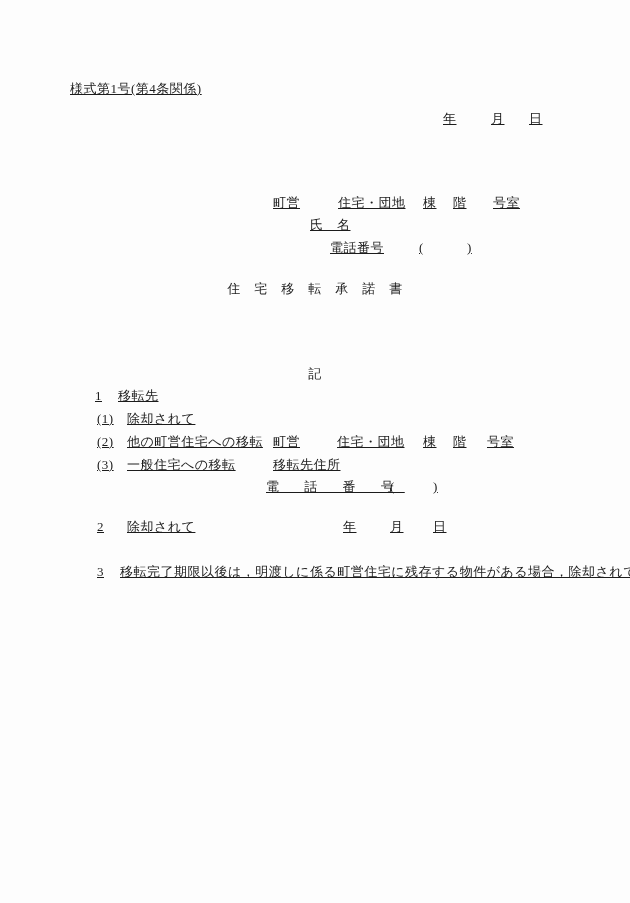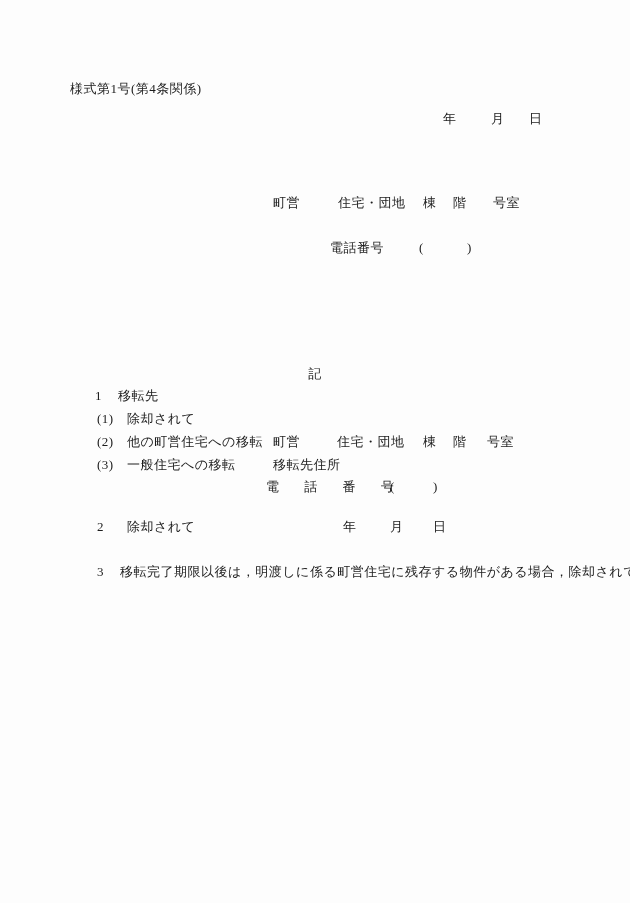--- a/index.html
+++ b/index.html
@@ -21,20 +21,21 @@
   .line {
     position: absolute;
     left: 0;
     width: 100%;
     height: 16px;
   }
   .seg {
     position: absolute;
     white-space: pre;
     letter-spacing: 0.5px;
+    text-decoration: underline;
   }
   .center {
     text-align: center;
   }
   .center .seg-c {
     position: static;
     white-space: pre;
     letter-spacing: 0.5px;
   }
 </style>
@@ -55,27 +56,33 @@
 
 
   <div class="line" style="top:196px">
     <span class="seg" style="left:273px">町営</span>
     <span class="seg" style="left:338px">住宅・団地</span>
     <span class="seg" style="left:423px">棟</span>
     <span class="seg" style="left:453px">階</span>
     <span class="seg" style="left:493px">号室</span>
   </div>
 
+  <div class="line" style="top:218px">
+    <span class="seg" style="left:310px">氏　名</span>
+  </div>
 
   <div class="line" style="top:241px">
     <span class="seg" style="left:330px">電話番号</span>
     <span class="seg" style="left:419px">(</span>
     <span class="seg" style="left:467px">)</span>
   </div>
 
+  <div class="line center" style="top:282px">
+    <span class="seg-c">住　宅　移　転　承　諾　書</span>
+  </div>
 
 
   <div class="line center" style="top:367px">
     <span class="seg-c">記</span>
   </div>
 
   <div class="line" style="top:389px">
     <span class="seg" style="left:95px">1</span>
     <span class="seg" style="left:118px">移転先</span>
   </div>

